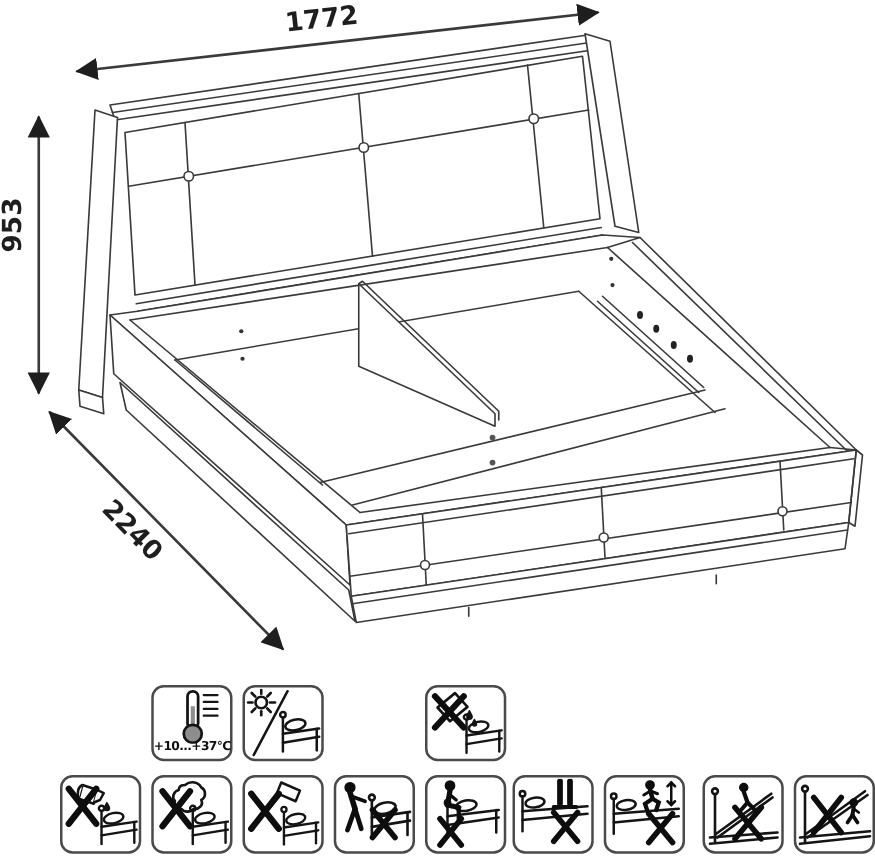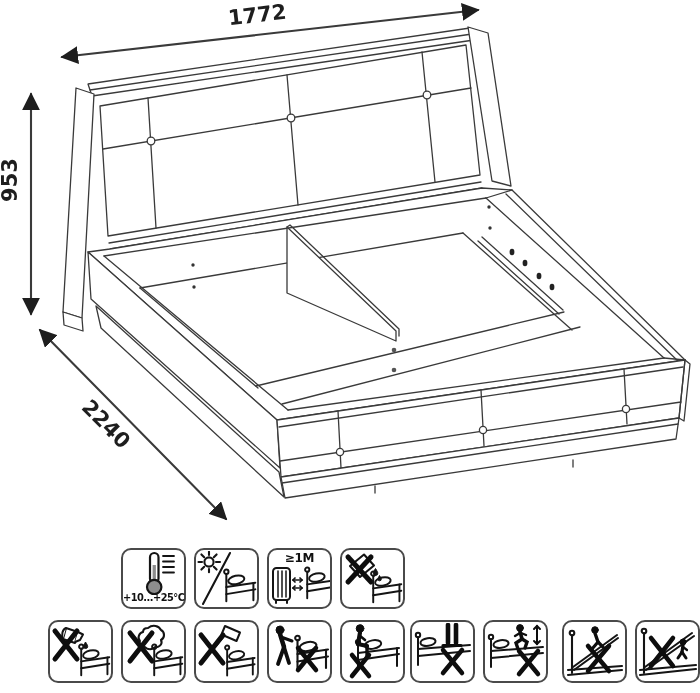--- a/index.html
+++ b/index.html
@@ -157,63 +157,41 @@
       <g stroke="#141414" fill="none" stroke-linecap="round">
         <rect x="25" y="2" width="8.5" height="30" rx="4.2" stroke-width="2.2" fill="#fff"></rect>
         <rect x="27.6" y="14" width="3.3" height="19" fill="#8d8d8d" stroke="none"></rect>
         <circle cx="29.2" cy="36" r="7.2" fill="#8d8d8d" stroke-width="2.2"></circle>
         <line x1="38" y1="5" x2="49" y2="5" stroke-width="1.8"></line>
         <line x1="38" y1="10.5" x2="49" y2="10.5" stroke-width="1.8"></line>
         <line x1="38" y1="16" x2="49" y2="16" stroke-width="1.8"></line>
         <line x1="38" y1="21.5" x2="49" y2="21.5" stroke-width="1.8"></line>
       </g>
     </svg>
-    <span class="lbl bottom small">+10...+25°C</span>
+    <span class="lbl bottom small">+10...+37°C</span>
   </div>
 
   <div class="icon-box r1" style="left:194px;top:548px">
     <svg width="60" height="55" viewBox="0 0 60 55">
       <g stroke="#141414" stroke-width="2.1" fill="none" stroke-linecap="round">
         <circle cx="12" cy="11" r="4.6"></circle>
         <line x1="19" y1="11" x2="23" y2="11"></line>
           <line x1="16.8" y1="6.2" x2="19.6" y2="3.4"></line>
         <line x1="12" y1="4" x2="12" y2="0.8"></line>
           <line x1="7.2" y1="6.2" x2="4.4" y2="3.4"></line>
         <line x1="5" y1="11" x2="1.5" y2="11"></line>
           <line x1="7.2" y1="15.8" x2="4.4" y2="18.6"></line>
         <line x1="12" y1="18" x2="12" y2="21.2"></line>
           <line x1="16.8" y1="15.8" x2="19.6" y2="18.6"></line>
         <line x1="33" y1="2" x2="6" y2="53"></line>
       </g>
       <use href="#mini-bed" transform="translate(26,17) scale(0.95)"></use>
     </svg>
   </div>
 
-  <div class="icon-box r1" style="left:267px;top:548px">
-    <svg width="60" height="55" viewBox="0 0 60 55" style="margin-top:6px">
-      <g stroke="#141414" fill="#fff" stroke-linecap="round">
-        <rect x="3" y="14" width="17" height="32" rx="3.5" stroke-width="2"></rect>
-        <line x1="8" y1="17" x2="8" y2="43" stroke-width="1.5"></line>
-        <line x1="12" y1="17" x2="12" y2="43" stroke-width="1.5"></line>
-        <line x1="16" y1="17" x2="16" y2="43" stroke-width="1.5"></line>
-        <line x1="6" y1="46" x2="6" y2="49" stroke-width="2"></line>
-        <line x1="17" y1="46" x2="17" y2="49" stroke-width="2"></line>
-        <g stroke-width="1.7" fill="none">
-          <line x1="23" y1="26" x2="32" y2="26"></line>
-            <path d="M25,24 L23,26 L25,28"></path>
-            <path d="M30,24 L32,26 L30,28"></path>
-          <line x1="23" y1="34" x2="32" y2="34"></line>
-            <path d="M25,32 L23,34 L25,36"></path>
-            <path d="M30,32 L32,34 L30,36"></path>
-        </g>
-      </g>
-      <use href="#mini-bed" transform="translate(34,12) scale(0.92)"></use>
-    </svg>
-    <span class="lbl top">≥1M</span>
-  </div>
 
   <div class="icon-box r1" style="left:340px;top:548px">
     <svg width="60" height="55" viewBox="0 0 60 55">
       <g stroke="#141414" stroke-width="2.1" fill="#fff" stroke-linejoin="round">
         <path d="M7,15 L21,3.5 L31,14.5 L17,26 Z"></path>
         <path d="M32.5,17.5 c-1.4,2.4 -2.1,3.5 -2.1,4.7 a2.2,2.2 0 0 0 4.4,0 c0,-1.2 -0.9,-2.3 -2.3,-4.7 Z" fill="#141414" stroke-width="1"></path>
         <path d="M36.5,24.5 c-1,1.8 -1.6,2.7 -1.6,3.6 a1.7,1.7 0 0 0 3.4,0 c0,-0.9 -0.7,-1.8 -1.8,-3.6 Z" fill="#141414" stroke-width="1"></path>
       </g>
       <g stroke="#0d0d0d" stroke-width="5" stroke-linecap="round">
         <line x1="5" y1="6" x2="28" y2="31"></line>

